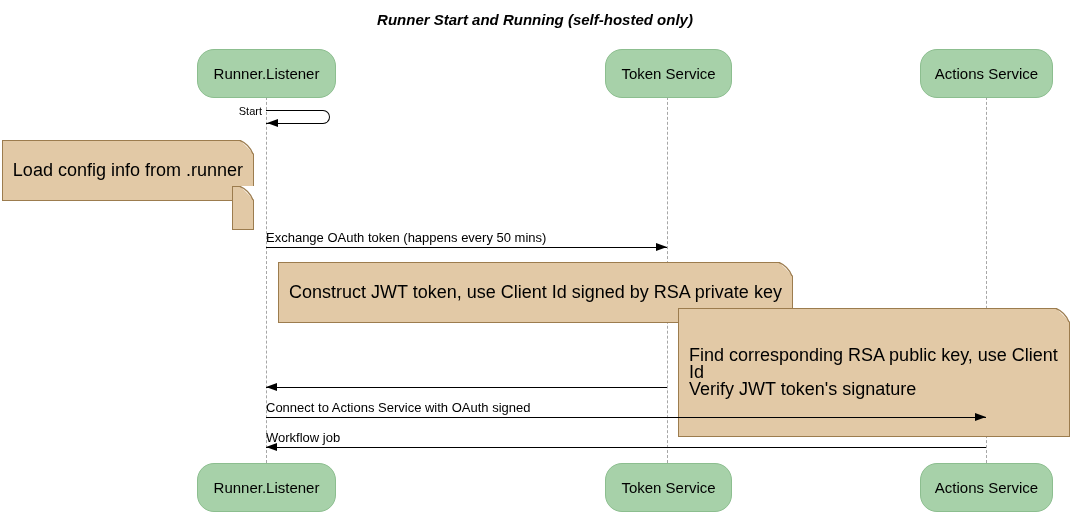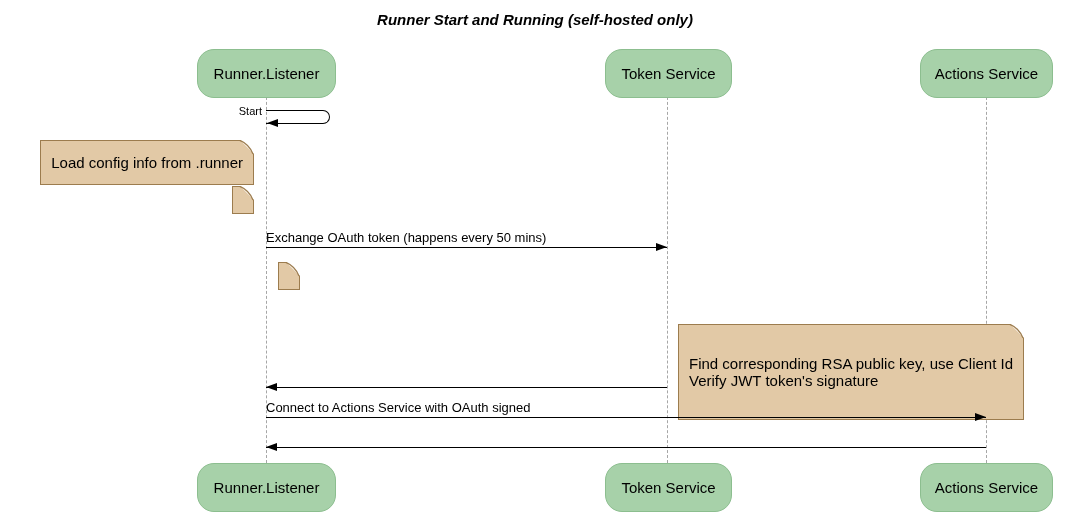--- a/index.html
+++ b/index.html
@@ -39,24 +39,24 @@
     position:absolute; left:266px; top:110px; width:64px; height:14px;
     border:1px solid #000; border-left:none; border-radius:0 9px 9px 0;
     box-sizing:border-box; background:transparent;
   }
   .self-label {
     position:absolute; right:808px; top:103px; font-size:11px; line-height:16px;
     white-space:nowrap;
   }
   .note {
     position:absolute; background:#e2c9a6; border:1px solid #9c7c4e;
-    font-size:15px; line-height:17px; padding:13px 10px;
+    font-size:18px; line-height:17px; padding:21px 10px;
     white-space:nowrap; box-sizing:border-box;
   }
-  .note.multiline { white-space:pre-line;margin-top:16px; }
+  .note.multiline { white-space:pre-line; }
   .note .fold { position:absolute; top:-1px; right:-1px; }
 </style>
 </head>
 <body>
 
 <div id="canvas">
 
   <div class="title">Runner Start and Running (self-hosted only)</div>
 
   <div class="lifeline" style="left:265.5px"></div>
@@ -100,20 +100,21 @@
   </div>
 
   <div class="note" style="right:816px; top:186px">
     <svg class="fold" width="15" height="15">
       <polygon points="1,0 15,0 15,14" fill="#ffffff"></polygon>
       <path d="M0,0 C6,2 12,8 14,14" fill="none" stroke="#9c7c4e" stroke-width="1.2"></path>
     </svg>
   </div>
 
   <div class="note" style="left:278px; top:262px">
+    <span>Construct JWT token, use Client Id signed by RSA private key</span>
     <svg class="fold" width="15" height="15">
       <polygon points="1,0 15,0 15,14" fill="#ffffff"></polygon>
       <path d="M0,0 C6,2 12,8 14,14" fill="none" stroke="#9c7c4e" stroke-width="1.2"></path>
     </svg>
   </div>
 
   <div class="note multiline" style="left:678px; top:308px">
     <span>Find corresponding RSA public key, use Client Id
 Verify JWT token's signature</span>
     <svg class="fold" width="15" height="15">
@@ -122,16 +123,17 @@
     </svg>
   </div>
 
   <div class="msg-line" style="left:266px; top:387px; width:401px"></div>
   <div class="arrow left" style="left:266px; top:383px"></div>
 
   <div class="msg-label" style="left:266px; top:400px; width:720px">Connect to Actions Service with OAuth signed</div>
   <div class="msg-line" style="left:266px; top:417px; width:720px"></div>
   <div class="arrow right" style="left:975px; top:413px"></div>
 
+  <div class="msg-label" style="left:266px; top:430px; width:720px">Workflow job</div>
   <div class="msg-line" style="left:266px; top:447px; width:720px"></div>
   <div class="arrow left" style="left:266px; top:443px"></div>
 
 </div>
 
 </body></html>

